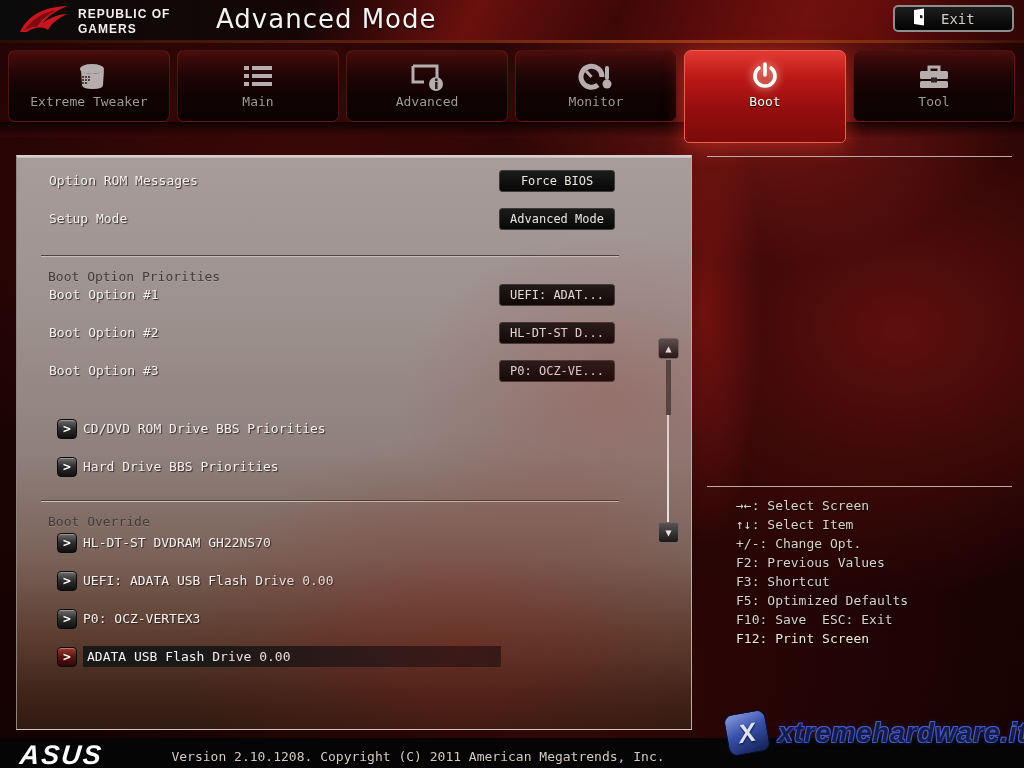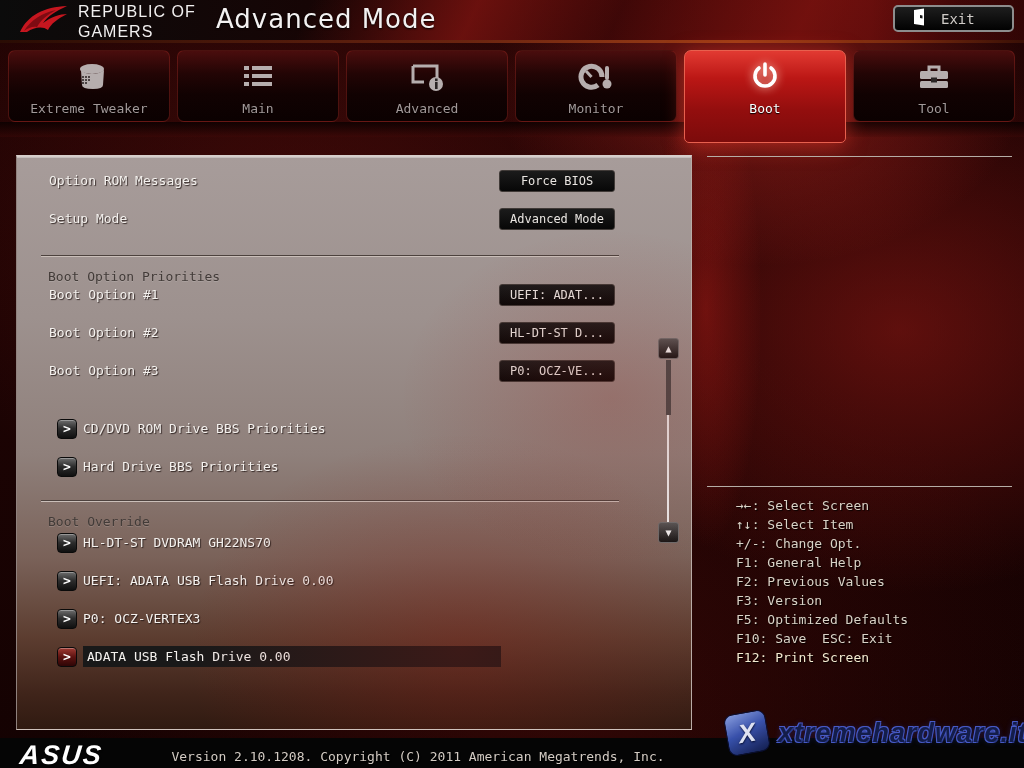--- a/index.html
+++ b/index.html
@@ -23,37 +23,37 @@
     position:absolute; left:0; top:0; width:1024px; height:40px; z-index:5;
     background:
       linear-gradient(115deg, rgba(0,0,0,0) 30%, rgba(160,25,20,.55) 46%, rgba(70,8,6,.2) 60%, rgba(150,24,18,.45) 78%, rgba(40,4,3,.1) 92%),
       linear-gradient(90deg,#0b0b0b 0%, #180404 35%, #4a0909 70%, #5a0b0b 85%, #320505 100%);
   }
   .topbar-edge {
     position:absolute; left:0; top:40px; width:1024px; height:3px; z-index:5;
     background:linear-gradient(90deg,#2a0c04 0%, #6a2410 45%, #a03e16 72%, #7a2a0e 88%, #3a1006 100%);
   }
   .rog { position:absolute; left:18px; top:2px; display:flex; align-items:center; gap:8px; }
-  .brand { font-family:"Liberation Sans", sans-serif; font-weight:normal; font-size:16px;
+  .brand { font-family:"Liberation Sans", sans-serif; font-weight:bold; font-size:12px;
            line-height:1.25; color:#f2f0f0; letter-spacing:1px; }
   .page-title { position:absolute; left:216px; top:4px; font-family:"DejaVu Sans", sans-serif;
                 font-size:26px; color:#f3f1f1; letter-spacing:1px; text-shadow:0 1px 2px #000; }
   .exit-btn { position:absolute; left:893px; top:5px; width:121px; height:27px;
               background:linear-gradient(180deg,#1e1e1e,#020202);
               border:2px solid #8d8d8d; border-radius:5px;
               display:flex; align-items:center; gap:14px; padding-left:16px;
               color:#cfcbc7; font-size:14px; cursor:pointer; }
 
   
   .tabs { position:absolute; left:8px; top:50px; display:flex; gap:7px; z-index:6; }
   .tab { width:162px; height:72px; border-radius:7px;
          background:linear-gradient(180deg,#4a0d0d 0%, #230505 32%, #110202 62%, #0b0101 100%);
          border:1px solid rgba(130,32,28,.55);
          display:flex; flex-direction:column; align-items:center; padding-top:9px; cursor:pointer; }
-  .tab .tab-label { margin-top:7px; font-size:13px; color:#a29898; text-shadow:0 1px 1px #000; }
+  .tab .tab-label { font-size:13px; color:#a29898; text-shadow:0 1px 1px #000; }
   .tab.active { height:93px; border-radius:7px 7px 5px 5px;
          background:linear-gradient(180deg,#e23a32 0%, #bb1715 30%, #930e0e 65%, #7c0b0b 100%);
          border:1px solid #e8604e; box-shadow:0 4px 20px rgba(225,55,40,.55); }
   .tab.active .tab-label { color:#ffffff; }
   .tab-icon { height:34px; display:flex; align-items:center; justify-content:center; }
   .tab.active .tab-icon svg { filter:drop-shadow(0 0 5px rgba(255,210,190,.95)); }
   .tabs-underband { position:absolute; left:0; top:122px; width:1024px; height:15px; z-index:4;
          background:linear-gradient(180deg, rgba(8,0,0,.78), rgba(70,10,8,.30)); }
 
   
@@ -293,23 +293,22 @@
   <div class="scroll-thumb"></div>
   <div class="scroll-btn" style="top:365px">▼</div>
 </div>
 
 <div class="help-sep" style="left:707px; top:156px; width:305px;"></div>
 <div class="help-sep" style="left:707px; top:486px; width:305px;"></div>
 <div class="help">
   <div class="help-line">→←: Select Screen</div>
   <div class="help-line">↑↓: Select Item</div>
   <div class="help-line">+/-: Change Opt.</div>
-  <div class="help-line">F1: General Help</div>
   <div class="help-line">F2: Previous Values</div>
-  <div class="help-line">F3: Version</div>
+  <div class="help-line">F3: Shortcut</div>
   <div class="help-line">F5: Optimized Defaults</div>
   <div class="help-line">F10: Save  ESC: Exit</div>
   <div class="help-line last">F12: Print Screen</div>
 </div>
 
 <div class="footer"></div>
 <div class="asus-logo">ASUS</div>
 <div class="version">Version 2.10.1208. Copyright (C) 2011 American Megatrends, Inc.</div>
 
 <div class="watermark">

